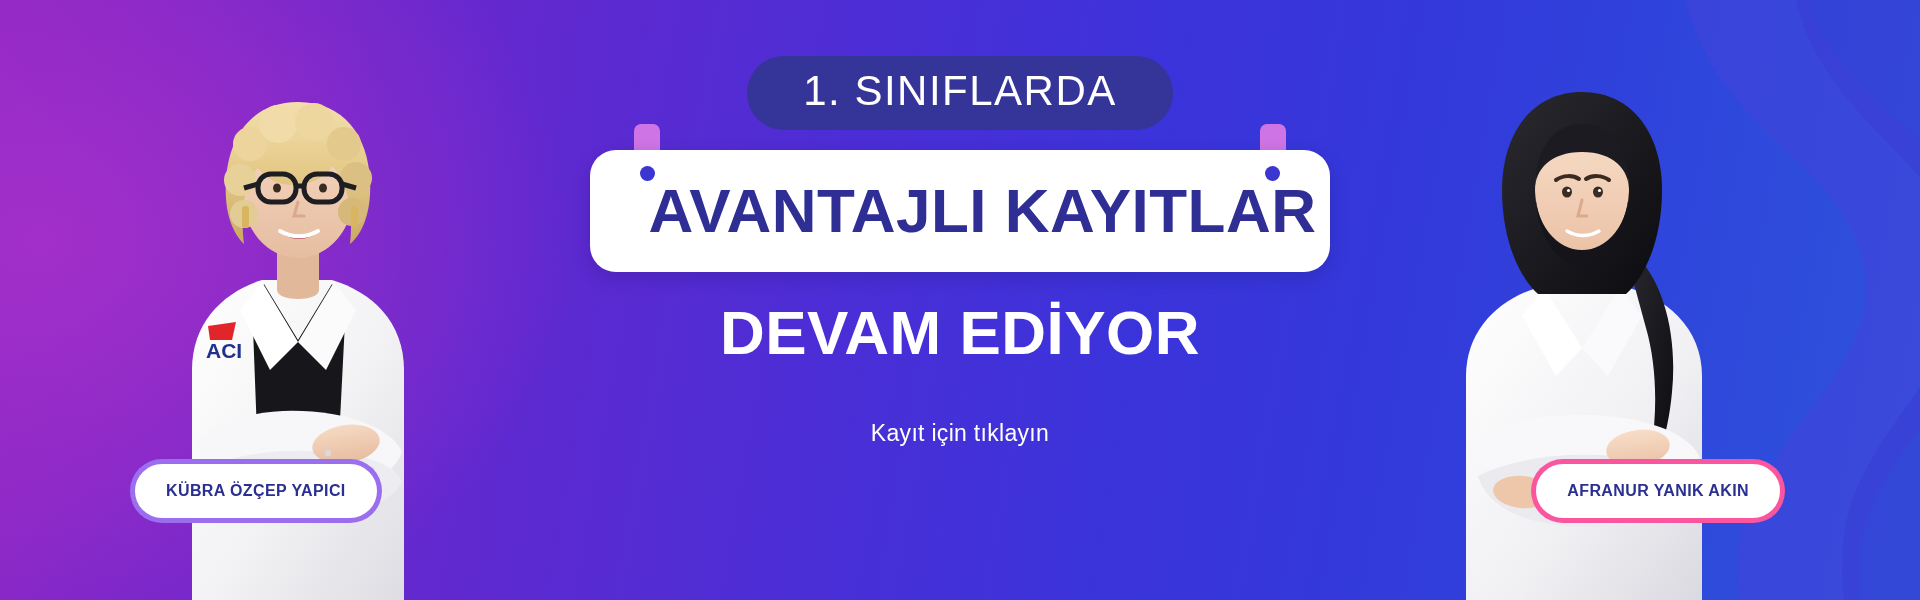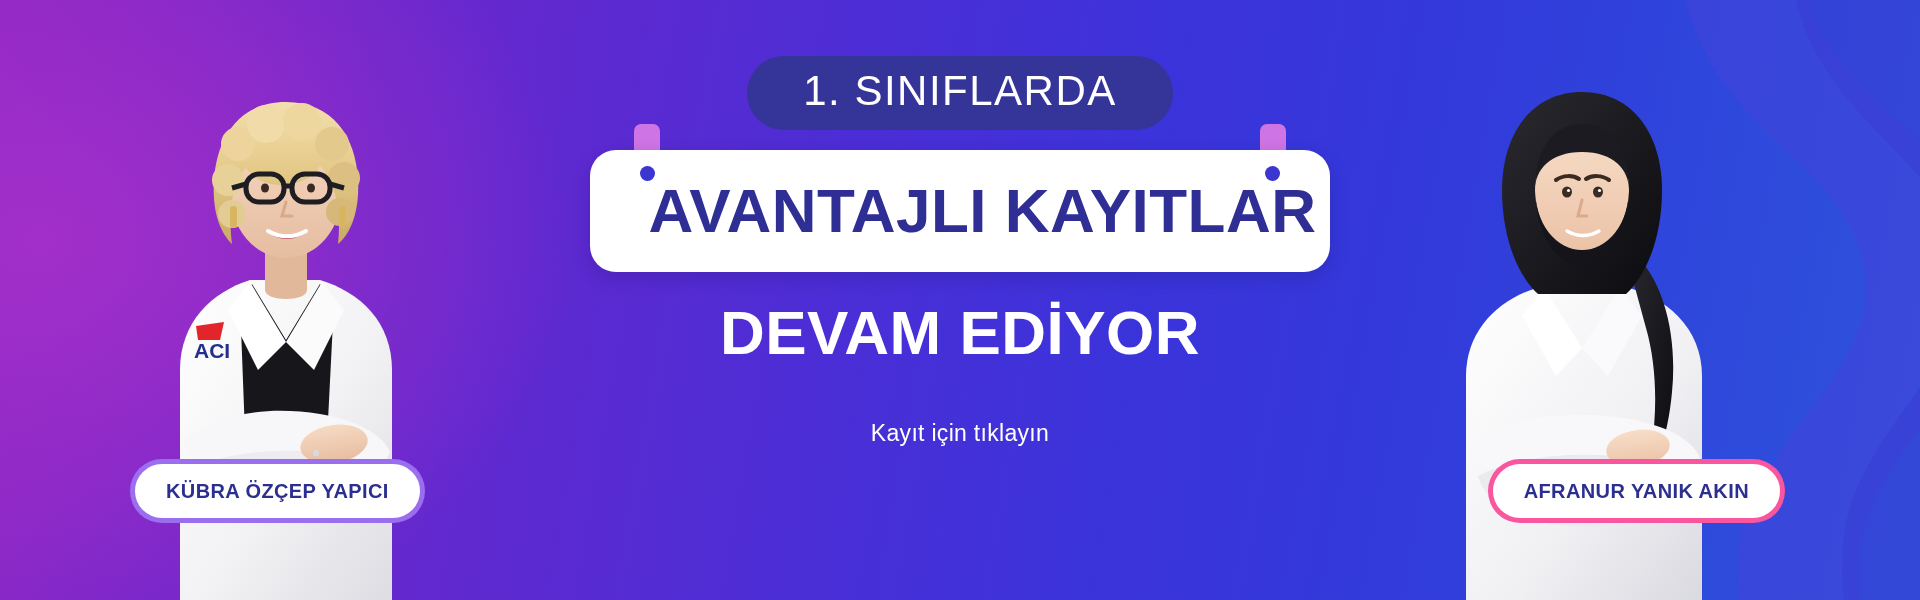--- a/index.html
+++ b/index.html
@@ -29,21 +29,21 @@
         #3054db 100%);
   }
 
   
   .deco{ position:absolute; inset:0; pointer-events:none; }
   .deco svg{ width:100%; height:100%; display:block; }
 
   
   .portrait{ position:absolute; bottom:0; }
   .portrait svg{ display:block; }
-  .portrait-left{ left:120px; bottom:0; width:330px; height:560px; }
+  .portrait-left{ left:132px; bottom:0; width:330px; height:560px; }
   .portrait-right{ right:150px; bottom:0; width:360px; height:560px; }
 
   
   .center{
     position:absolute;
     left:50%; transform:translateX(-50%);
     top:56px;
     width:820px;
     display:flex; flex-direction:column; align-items:center;
   }
@@ -134,21 +134,21 @@
     bottom:82px;
     background:#ffffff;
     border-radius:40px;
     height:54px;
     display:flex; align-items:center; justify-content:center;
     padding:0 26px;
     white-space:nowrap;
   }
   .name-badge span{
     color:#2b2f8f;
-    font-size:20px;
+    font-size:16px;
     font-weight:700;
     letter-spacing:0.4px;
     line-height:1;
   }
   .name-left{
     left:135px;
     border:5px solid #ffffff;
     box-shadow:0 0 0 5px #9b6ef0;
   }
   .name-right{

